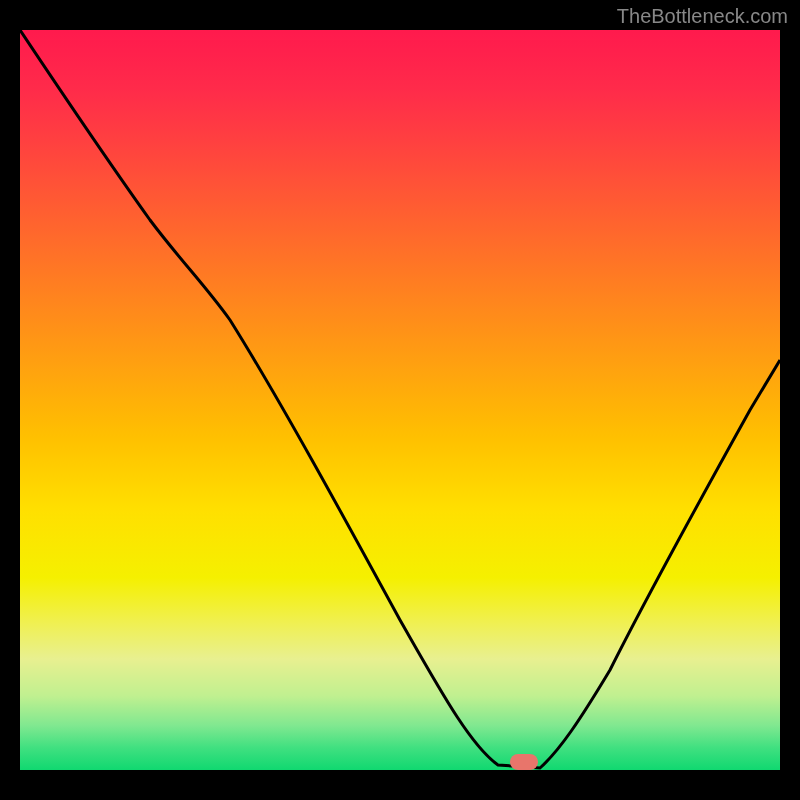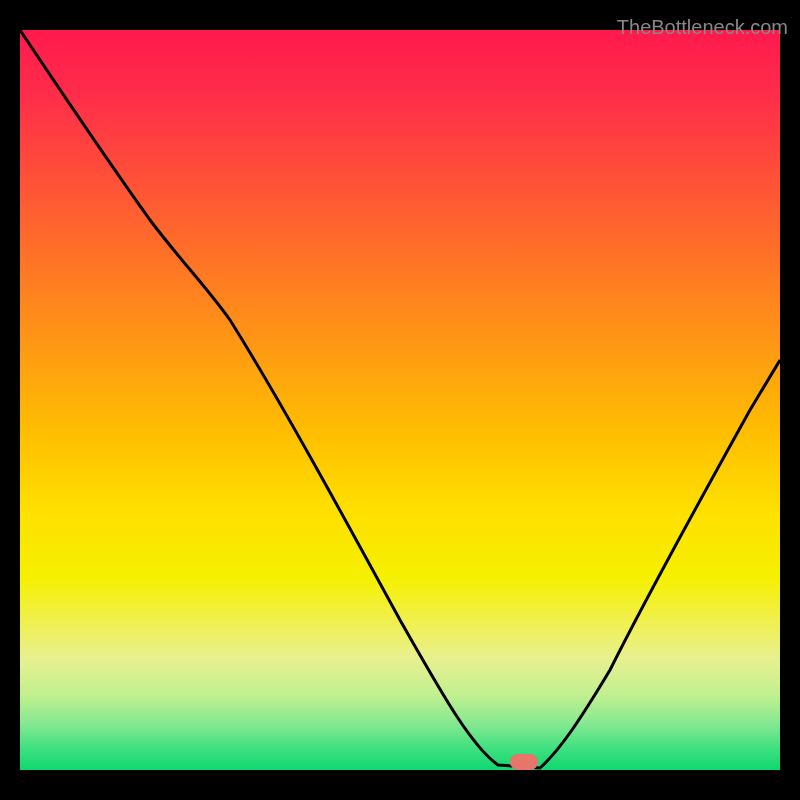--- a/index.html
+++ b/index.html
@@ -5,21 +5,21 @@
   * { margin: 0; padding: 0; box-sizing: border-box; }
   body {
     width: 800px;
     height: 800px;
     background: #000;
     position: relative;
     font-family: Arial, sans-serif;
   }
   .watermark {
     position: absolute;
-    top: 16px;
+    top: 5px;
     right: 12px;
     color: #888;
     font-size: 20px;
     font-weight: 500;
     z-index: 10;
   }
   .plot-area {
     position: absolute;
     left: 20px;
     top: 30px;

